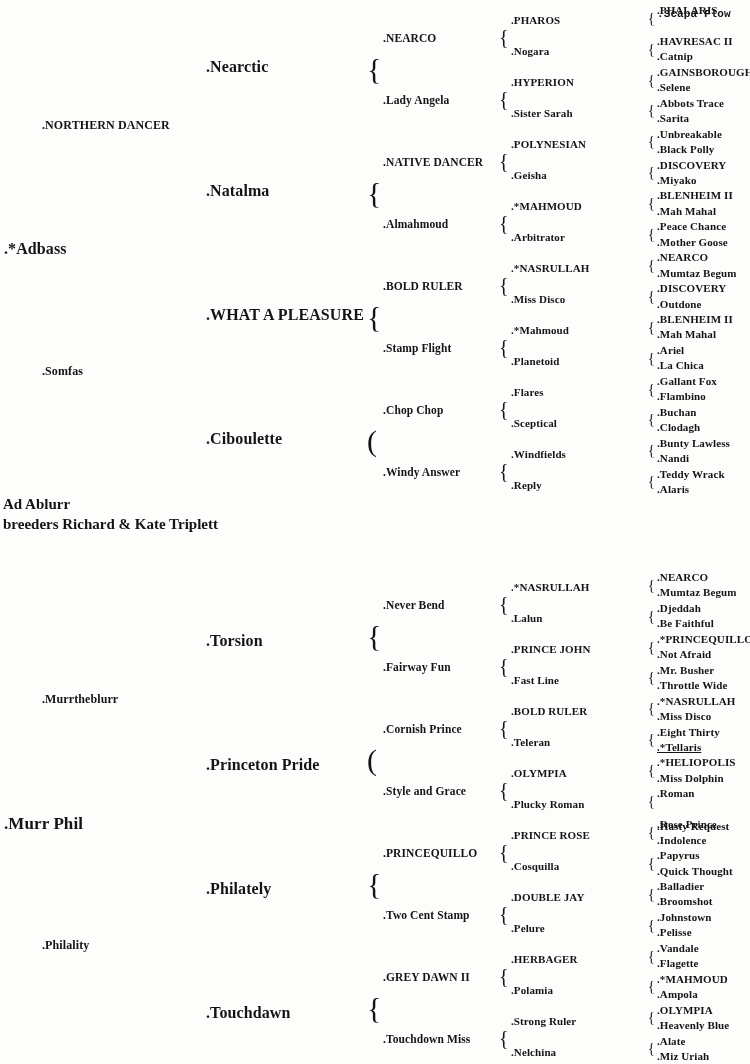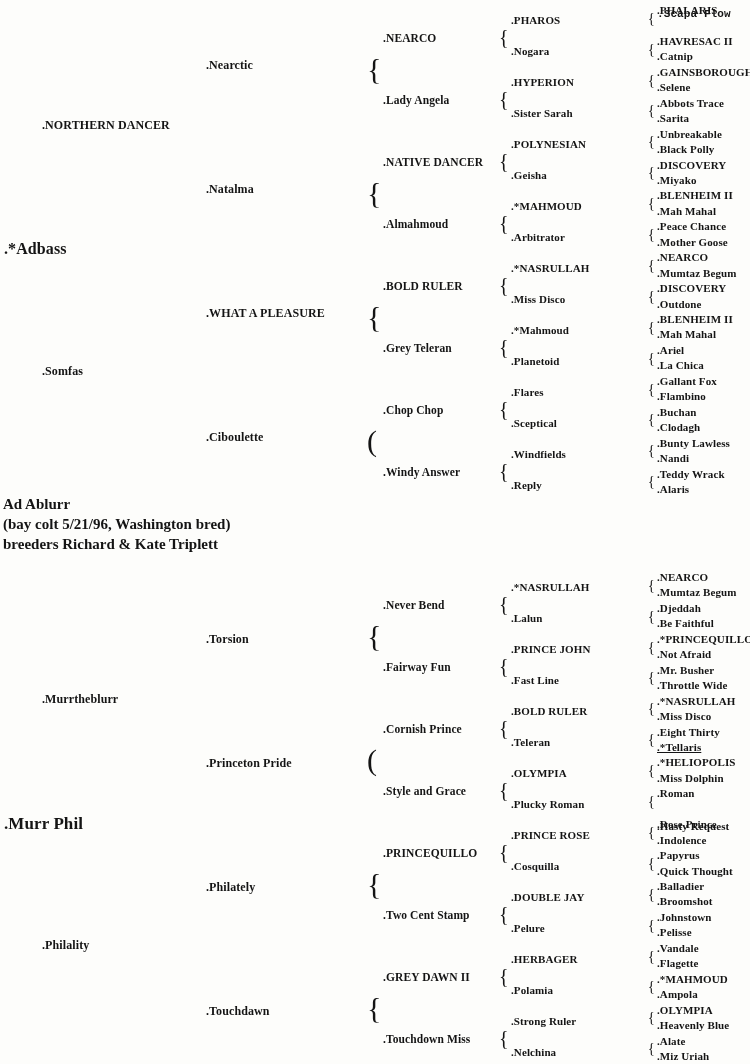--- a/index.html
+++ b/index.html
@@ -14,21 +14,21 @@
     color: #141414;
   }
   .entry {
     position: absolute;
     white-space: nowrap;
     font-weight: bold;
     line-height: 1.05;
     letter-spacing: 0.1px;
   }
   .g1 { font-size: 12px; }
-  .g2 { font-size: 12px; }
+  .g2 { font-size: 16px; }
   .g3 { font-size: 11.5px; }
   .g4 { font-size: 11px; }
   .g5 { font-size: 11px; }
   .root { font-size: 16px; }
   .bracket {
     position: absolute;
     font-weight: normal;
     line-height: 1;
     transform: translateY(-50%);
     color: #141414;
@@ -54,21 +54,21 @@
       <span class="entry g1" style="left: 42px; top: 365px;">.Somfas</span>
       <span class="entry g2" style="left: 206px; top: 59px;">.Nearctic</span>
       <span class="entry g2" style="left: 206px; top: 183px;">.Natalma</span>
       <span class="entry g2" style="left: 206px; top: 307px;">.WHAT A PLEASURE</span>
       <span class="entry g2" style="left: 206px; top: 431px;">.Ciboulette</span>
       <span class="entry g3" style="left: 383px; top: 32px;">.NEARCO</span>
       <span class="entry g3" style="left: 383px; top: 94px;">.Lady Angela</span>
       <span class="entry g3" style="left: 383px; top: 156px;">.NATIVE DANCER</span>
       <span class="entry g3" style="left: 383px; top: 218px;">.Almahmoud</span>
       <span class="entry g3" style="left: 383px; top: 280px;">.BOLD RULER</span>
-      <span class="entry g3" style="left: 383px; top: 342px;">.Grey Teleran</span>
+      <span class="entry g3" style="left: 383px; top: 342px;">.Stamp Flight</span>
       <span class="entry g3" style="left: 383px; top: 404px;">.Chop Chop</span>
       <span class="entry g3" style="left: 383px; top: 466px;">.Windy Answer</span>
       <span class="bracket" style="left: 367px; top: 69px; font-size: 30px;">{</span>
       <span class="bracket" style="left: 367px; top: 193px; font-size: 30px;">{</span>
       <span class="bracket" style="left: 367px; top: 317px; font-size: 30px;">{</span>
       <span class="bracket" style="left: 367px; top: 441px; font-size: 30px;">(</span>
       <span class="entry g4" style="left: 511px; top: 15px;">.PHAROS</span>
       <span class="entry g4" style="left: 511px; top: 46px;">.Nogara</span>
       <span class="entry g4" style="left: 511px; top: 77px;">.HYPERION</span>
       <span class="entry g4" style="left: 511px; top: 108px;">.Sister Sarah</span>
@@ -227,16 +227,15 @@
       <span class="bracket" style="left: 648px; top: 863.825px; font-size: 14px;">{</span>
       <span class="bracket" style="left: 648px; top: 894.725px; font-size: 14px;">{</span>
       <span class="bracket" style="left: 648px; top: 925.625px; font-size: 14px;">{</span>
       <span class="bracket" style="left: 648px; top: 956.525px; font-size: 14px;">{</span>
       <span class="bracket" style="left: 648px; top: 987.425px; font-size: 14px;">{</span>
       <span class="bracket" style="left: 648px; top: 1018.33px; font-size: 14px;">{</span>
       <span class="bracket" style="left: 648px; top: 1049.22px; font-size: 14px;">{</span>
     </div>
   <div class="heading">
     <div>Ad Ablurr</div>
-    <div>(bay colt 5/21/96, Washington bred)</div>
     <div>breeders Richard &amp; Kate Triplett</div>
   </div>
 </div>
 
 </body></html>

